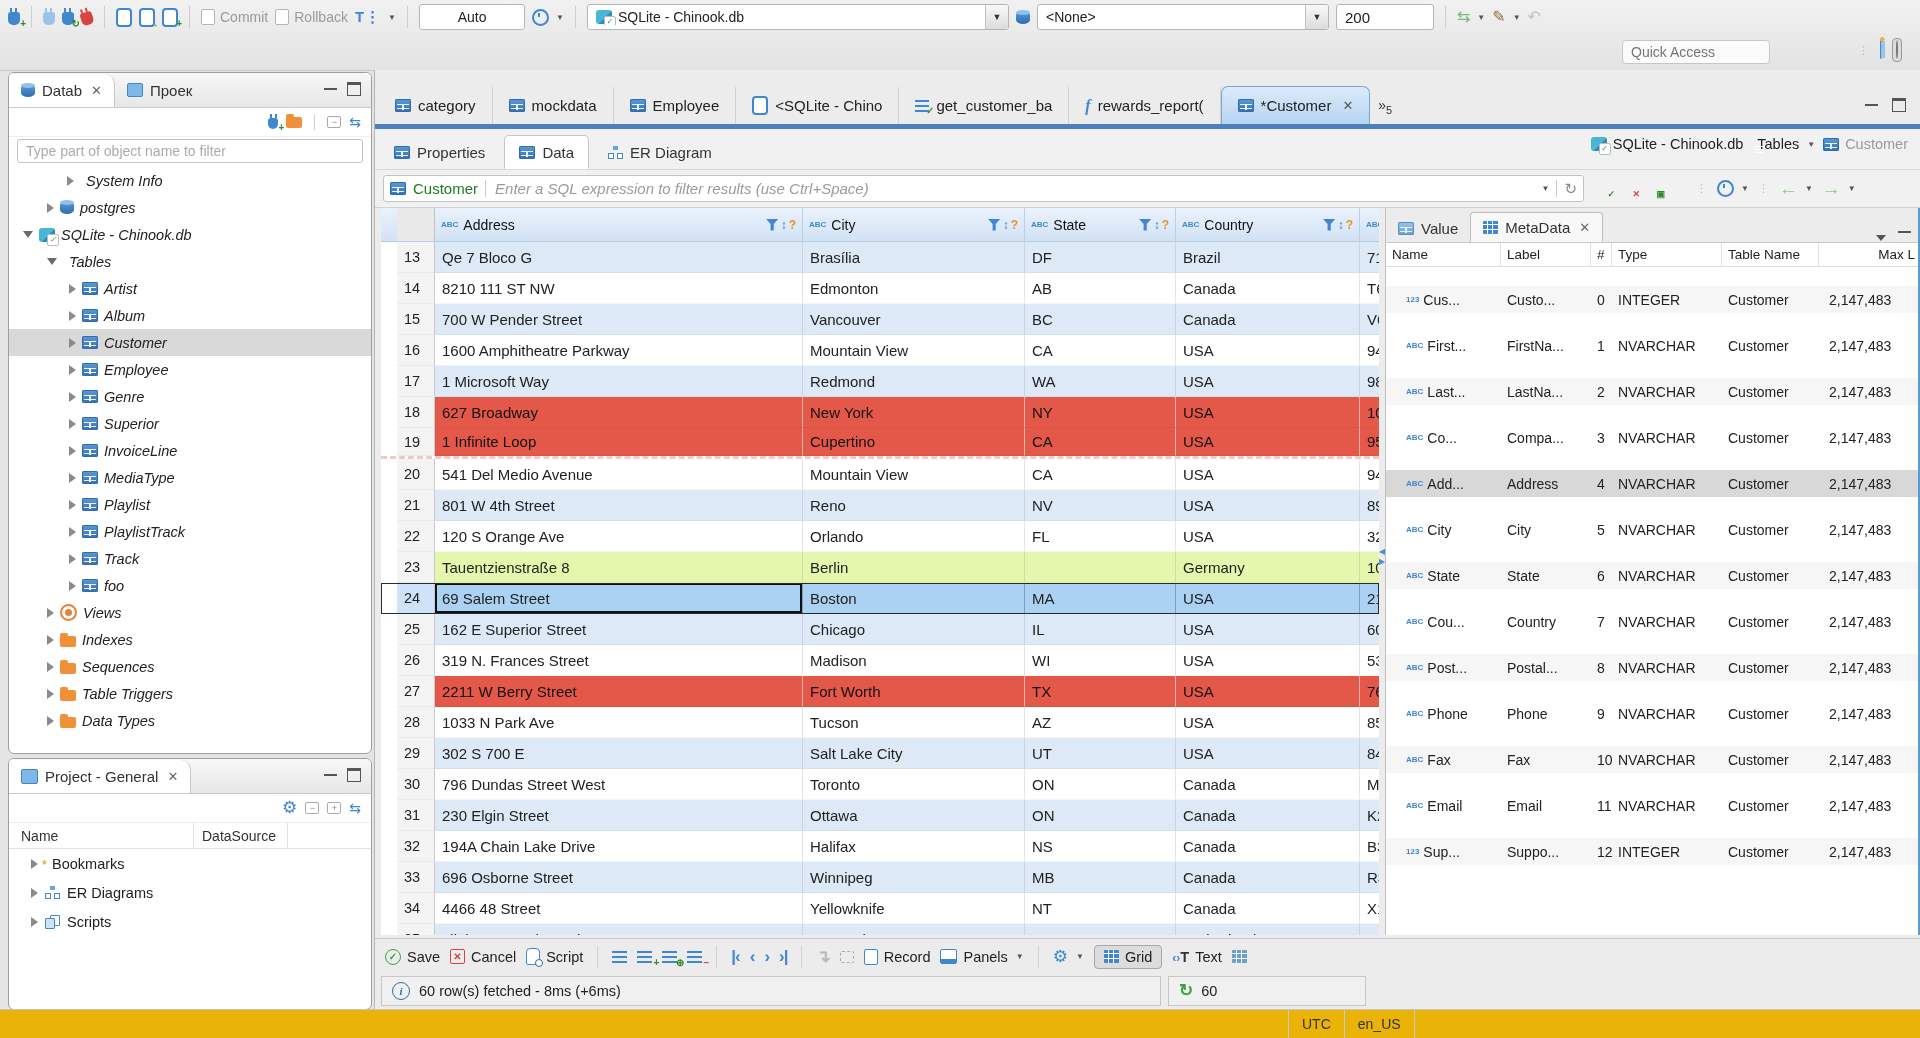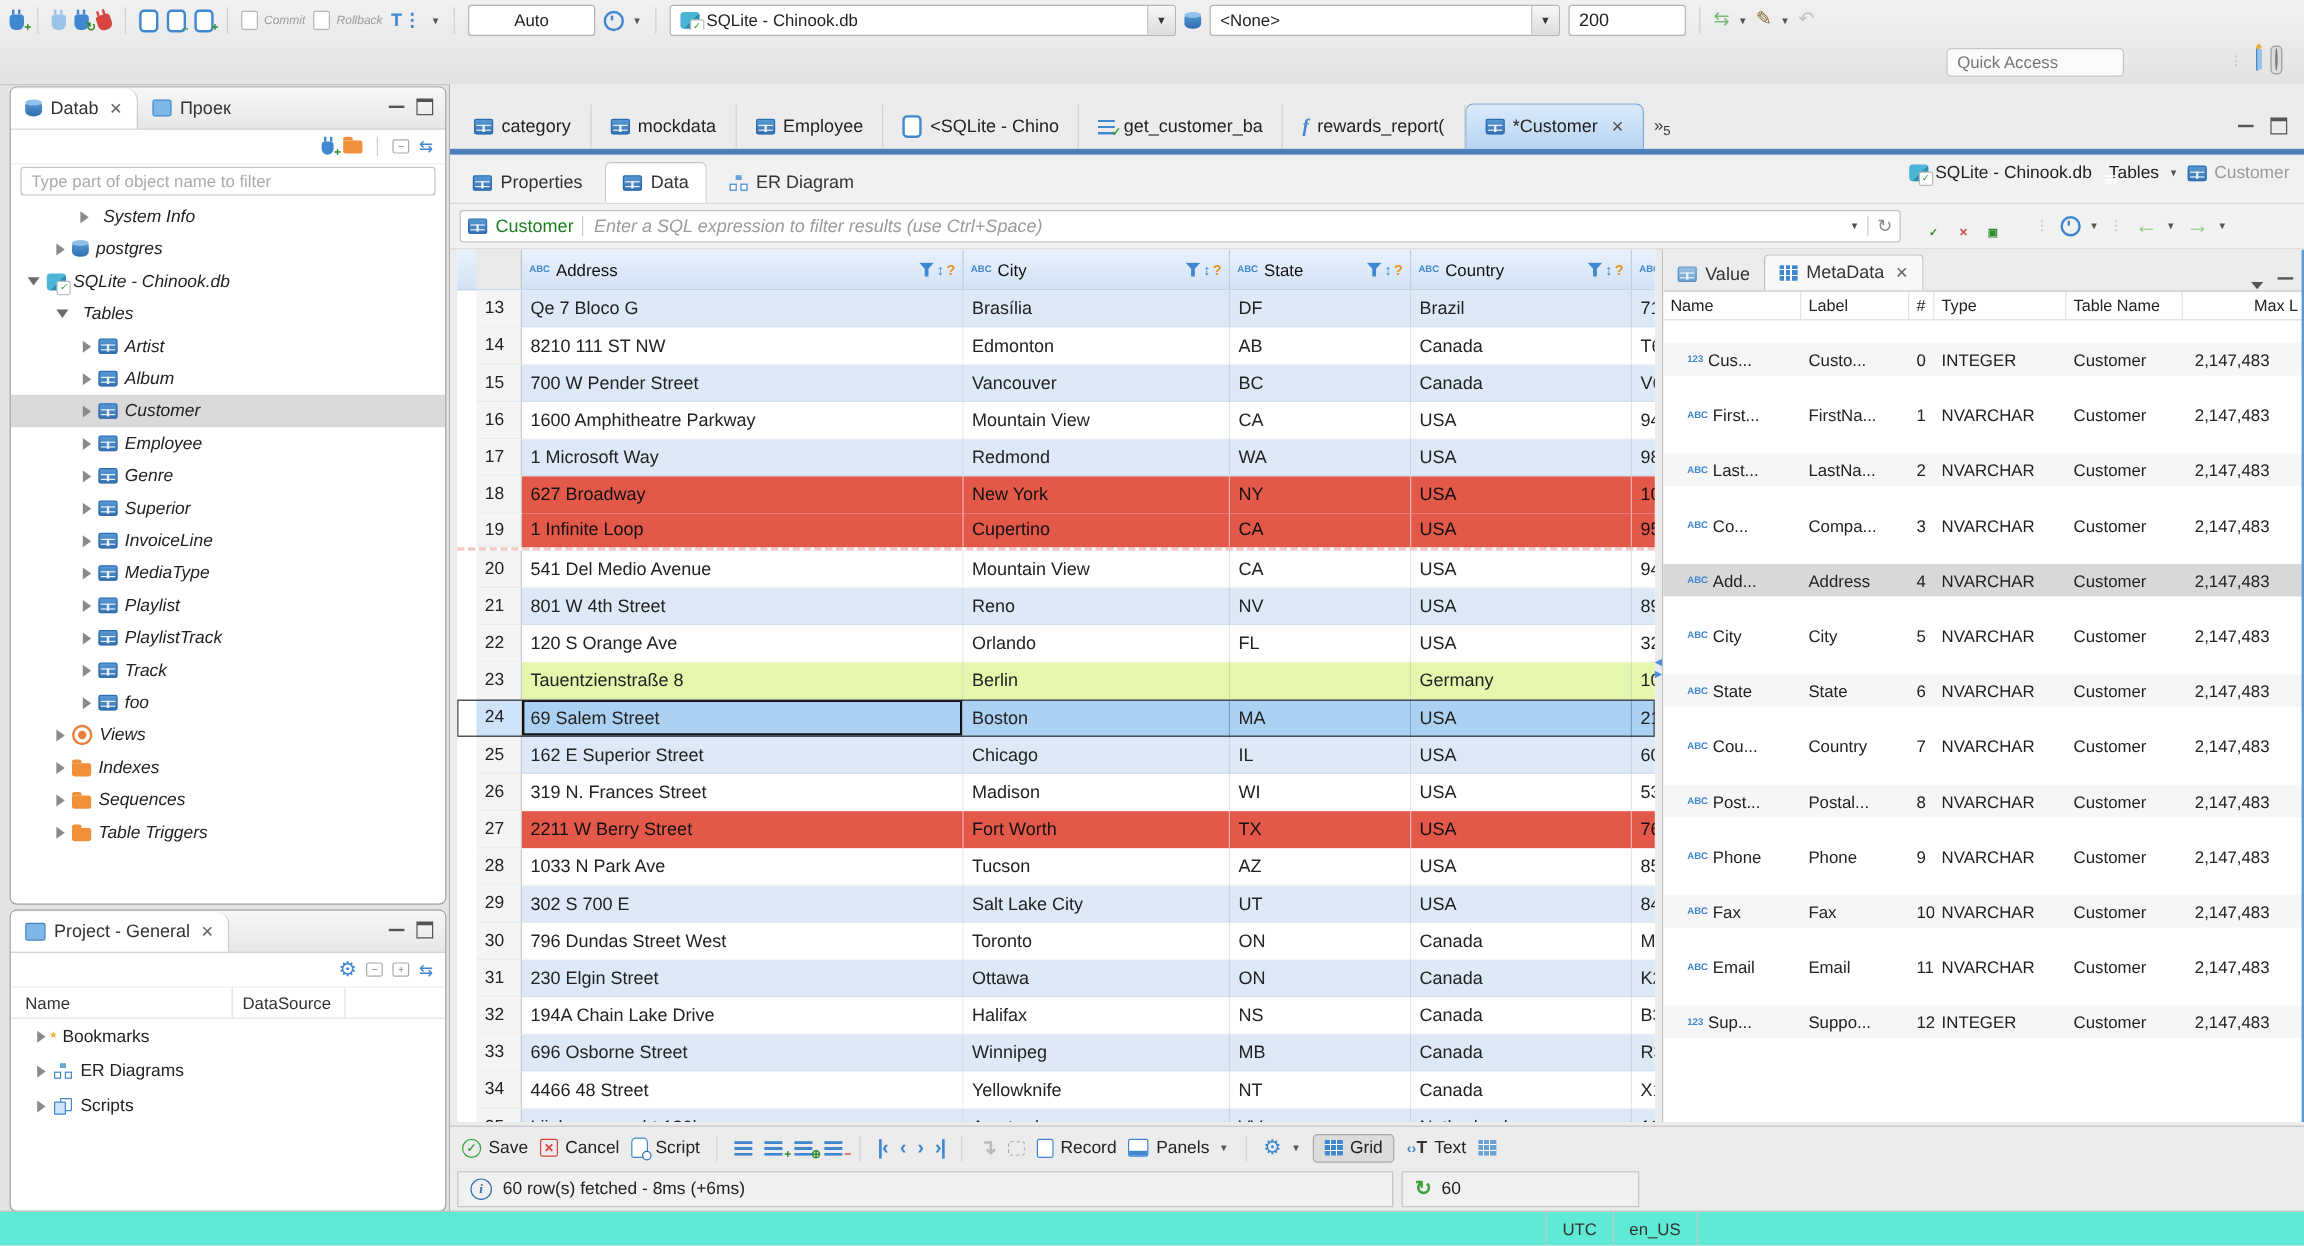--- a/index.html
+++ b/index.html
@@ -3,21 +3,21 @@
 <meta charset="utf-8">
 <style>
   html,body{margin:0;padding:0;}
   body{width:1920px;height:1038px;overflow:hidden;font-family:"Liberation Sans",sans-serif;background:#e4e4e4;color:#222;}
   #app{position:relative;width:1920px;height:1038px;overflow:hidden;}
   
   #topbar{position:absolute;left:0;top:0;width:1920px;height:70px;background:linear-gradient(#f1f1f1,#e3e3e3);border-bottom:1px solid #c6c6c6;}
   .trow1{position:absolute;left:0;top:0;height:34px;width:100%;display:flex;align-items:center;padding-left:8px;box-sizing:border-box;gap:7px;}
   .tsep{width:1px;height:22px;background:#cfcfcf;margin:0 4px;flex:none;}
   .tbtn{display:flex;align-items:center;gap:5px;flex:none;}
-  .tbtn .lbl{font-size:10px;color:#9a9a9a;font-style:italic;}
+  .tbtn .lbl{font-size:14px;color:#9a9a9a;}
   .caret{font-size:8px;color:#555;margin-left:2px;}
   .plug{position:relative;width:12px;height:13px;border-radius:3px 3px 5px 5px;color:#3f87cf;background:currentColor;margin-top:3px;flex:none;}
   .plug::before{content:"";position:absolute;top:-4px;left:2px;width:2px;height:4px;background:currentColor;box-shadow:5px 0 0 currentColor;}
   .plug.light{color:#9cc3e8;}
   .plug.red{color:#d64540;transform:rotate(-18deg);}
   .badge{position:absolute;right:-6px;bottom:-4px;font-weight:bold;font-size:10px;line-height:10px;}
   .badge.green{color:#2e8b2e;}
   .sqlico{width:12px;height:15px;border:2px solid #3f87cf;border-radius:4px;background:#fff;position:relative;flex:none;}
   .pageico{width:12px;height:14px;border:1.5px solid #b5b5b5;border-radius:2px;background:#fff;position:relative;flex:none;}
   .pageico.blue{border-color:#3f87cf;}
@@ -181,21 +181,21 @@
   .pressedbtn{display:flex;align-items:center;gap:6px;background:#dcdcdc;border:1px solid #a8a8a8;border-radius:4px;padding:3px 9px;}
   .txtico i{font-style:normal;color:#3f87cf;font-size:12px;}
   .txtico{font-weight:bold;color:#333;}
   #statusrow{position:absolute;left:0;top:904px;width:100%;height:34px;background:#ececec;display:flex;align-items:center;}
   .statbox{height:30px;border:1px solid #c6c6c6;background:#f0f0f0;display:flex;align-items:center;box-sizing:border-box;font-size:14.5px;}
   #statbox1{margin-left:6px;width:780px;padding:0 10px;gap:9px;}
   #statbox2{margin-left:7px;width:198px;padding:0 10px;gap:8px;}
   .infoico{width:16px;height:16px;border:1.5px solid #2e6eb0;border-radius:50%;color:#2e6eb0;font:italic bold 11px "Liberation Serif",serif;display:flex;align-items:center;justify-content:center;flex:none;}
   .refreshico{color:#3da23d;font-size:17px;font-weight:bold;line-height:16px;}
   
-  #winstatus{position:absolute;left:0;bottom:0;width:1920px;height:28px;background:#5eead4;border-top:1px solid #c3c3c3;}
+  #winstatus{position:absolute;left:0;bottom:0;width:1920px;height:28px;background:#eab308;border-top:1px solid #c3c3c3;}
   #winstatus .zone{position:absolute;left:1288px;top:0;height:100%;display:flex;align-items:center;font-size:14px;color:#333;}
   .wsep{width:1px;height:100%;background:#c9c9c9;}
   .wtext{padding:0 13px;}
 </style>
 </head>
 <body>
 
 <div id="app">
 
   <div id="topbar">
@@ -412,20 +412,25 @@
         </div>
         <div class="titem">
           <span class="arrow right" style="margin-left: 38px;"></span>
           <span class="ic ic-folder"></span>
           <span class="tlabel">Sequences</span>
         </div>
         <div class="titem">
           <span class="arrow right" style="margin-left: 38px;"></span>
           <span class="ic ic-folder"></span>
           <span class="tlabel">Table Triggers</span>
+        </div>
+        <div class="titem">
+          <span class="arrow right" style="margin-left: 38px;"></span>
+          <span class="ic ic-folder"></span>
+          <span class="tlabel">Data Types</span>
         </div>
       </div>
   </div>
 
   <div id="proj-panel" class="panel">
     <div class="phead">
       <span class="ptab active">
         <span class="ic" style="width:15px;height:13px;background:#7db8e8;border:1.5px solid #4a81bd;border-radius:2px"></span>
         <span>Project - General</span>
         <span class="pclose">✕</span>

